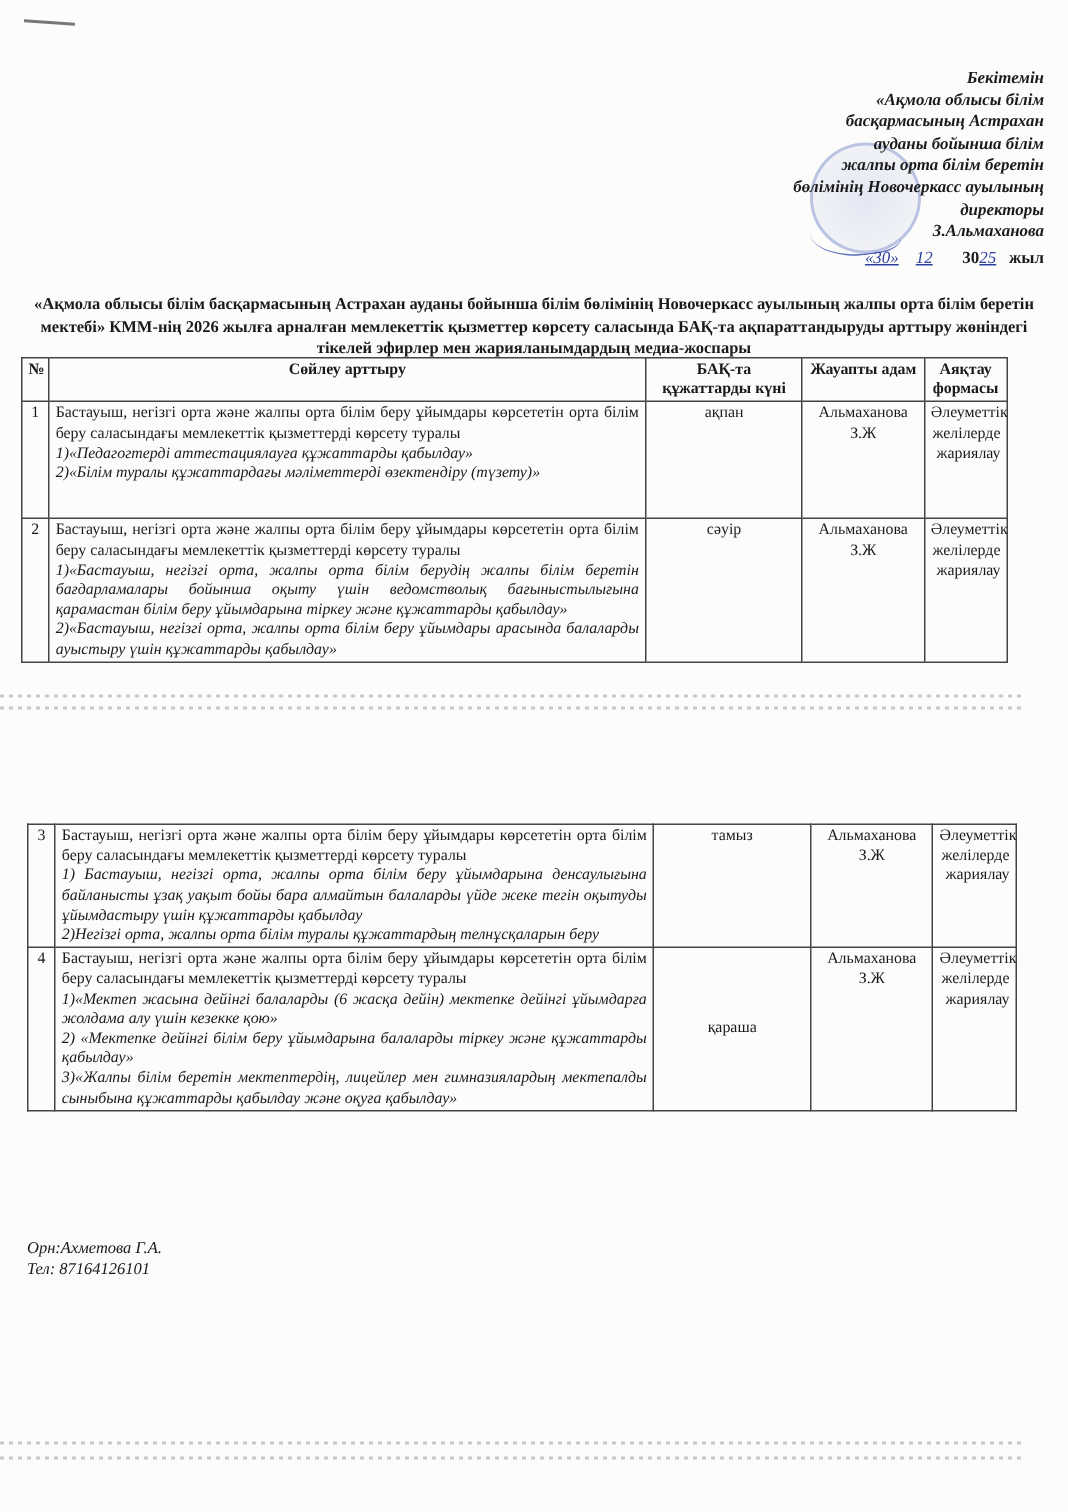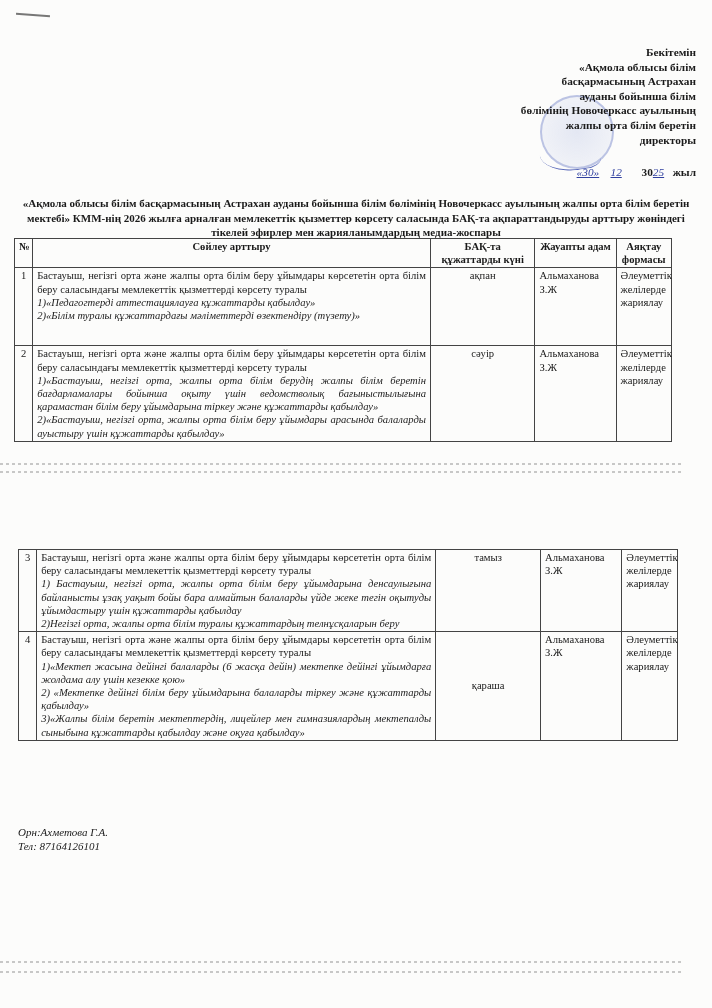--- a/index.html
+++ b/index.html
@@ -10,21 +10,21 @@
     color: #1a1a1a;
   }
   .scan-mark {
     position: absolute; left: 16px; top: 14px; width: 34px; height: 2px;
     background: #555; transform: rotate(4deg); opacity: .8;
   }
   .approval {
     position: absolute; right: 16px; top: 45px; width: 240px;
     text-align: right; font-weight: bold; font-size: 11.3px; line-height: 14.6px;
   }
-  .approval .line { display: block; white-space: nowrap; }
+  .approval .line { display: block; white-space: nowrap; font-style: italic; }
   .seal {
     position: absolute; left: 540px; top: 95px; width: 70px; height: 70px;
     border-radius: 50%; border: 2px solid rgba(90,110,190,.35);
     background: radial-gradient(circle, rgba(120,140,210,.18), rgba(120,140,210,.05));
   }
   .signature {
     position: absolute; left: 540px; top: 140px; width: 60px; height: 30px;
     border-bottom: 1.5px solid rgba(50,70,170,.8);
     border-radius: 40% 60% 30% 70%;
     transform: rotate(-8deg);
@@ -41,22 +41,22 @@
   }
   table.plan td, table.plan th {
     border: 1px solid #444; vertical-align: top; padding: 1px 4px;
   }
   table.plan th { font-weight: bold; text-align: center; }
   #t1 { left: 14px; top: 238px; width: 658px; }
   #t2 { left: 18px; top: 549px; width: 660px; }
   .c-num { width: 17px; text-align: center; }
   .c-topic { width: 373px; text-align: justify; }
   .c-date { width: 98px; text-align: center; }
-  .c-person { width: 76px; text-align: left; }
-  .c-form { width: 52px; text-align: left; }
+  .c-person { width: 76px; text-align: center; }
+  .c-form { width: 52px; text-align: right; }
   .topic-main { display: block; }
   .topic-item { display: block; font-style: italic; }
   .mid { vertical-align: middle !important; }
   .footer {
     position: absolute; left: 18px; top: 826px; font-style: italic; font-size: 11px; line-height: 13.5px;
   }
   .noise {
     position: absolute; left: 0; right: 30px; height: 2px; opacity: .35;
     background: repeating-linear-gradient(90deg, #666 0 3px, transparent 3px 6px);
   }
@@ -67,23 +67,24 @@
 <div class="scan-mark"></div>
 
 <div class="seal"></div>
 <div class="signature"></div>
 
 <div class="approval">
   <span class="line">Бекітемін</span>
   <span class="line">«Ақмола облысы білім</span>
   <span class="line">басқармасының Астрахан</span>
   <span class="line">ауданы бойынша білім</span>
+  <span class="line">жалпы орта білім беретін</span>
   <span class="line">бөлімінің Новочеркасс ауылының</span>
-  <span class="line">жалпы орта білім беретін</span>
   <span class="line">директоры</span>
+  <span class="line">З.Альмаханова</span>
 </div>
 
 <div class="date-line">
   <span class="u">«30»</span>
   &nbsp;&nbsp;
   <span class="u">12</span>
   &nbsp;&nbsp;&nbsp;&nbsp;&nbsp;
   <span>30</span><span class="u">25</span>
   &nbsp;
   <span>жыл</span>

